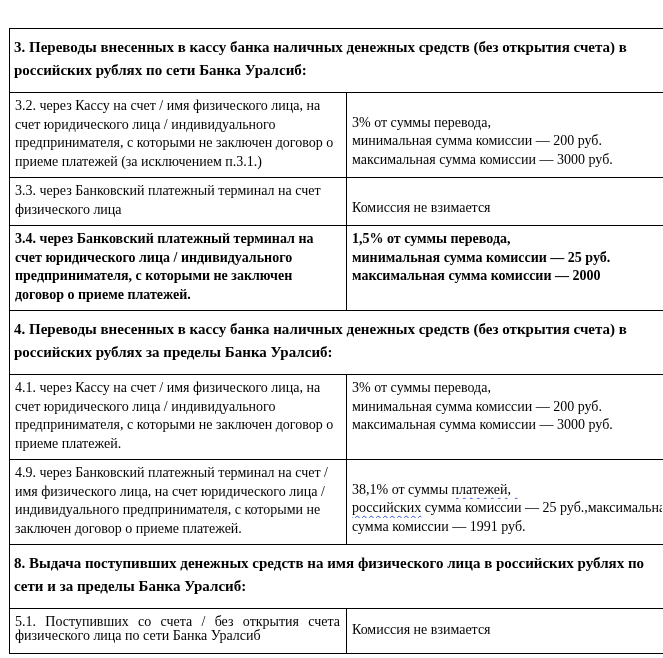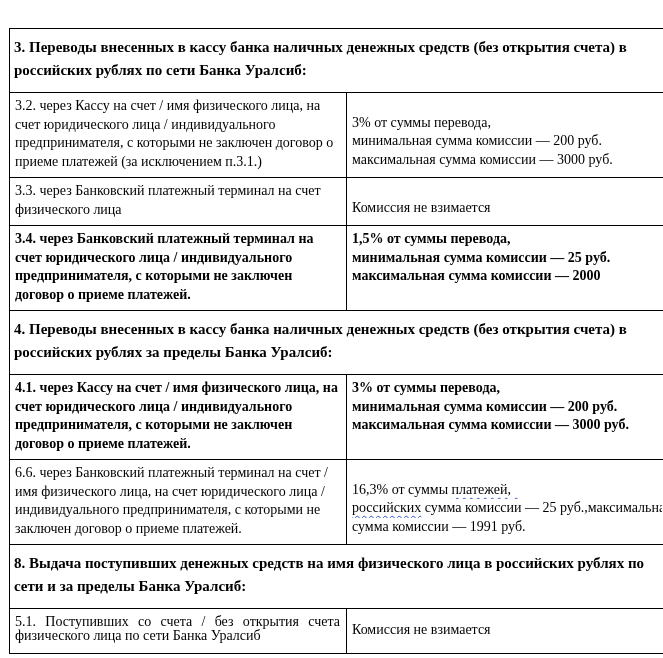--- a/index.html
+++ b/index.html
@@ -58,21 +58,21 @@
     text-decoration-thickness: 1px;
     text-underline-offset: 3px;
   }
   
   tr.h-sec3 td { height: 58px; }
   tr.h-r31  td { height: 47px; }
   tr.h-r32  td { height: 76px; }
   tr.h-r33  td { height: 45px; font-family: Liberation Serif, serif; }
   tr.h-r34  td { height: 59px; font-weight: bold; }
   tr.h-sec4 td { height: 60px; }
-  tr.h-r41  td { height: 76px; font-weight: bold; }
+  tr.h-r41  td { height: 76px; }
   tr.h-r42  td { height: 72px; }
   tr.h-sec5 td { height: 60px; }
   tr.h-r51  td { height: 45px; }
 </style>
 </head>
 <body style="background: rgb(255, 255, 255); color: rgb(0, 0, 0);">
 
 <div class="page">
   <table class="tariff">
     <colgroup>
@@ -104,23 +104,23 @@
     <tr class="h-sec4">
       <td class="sec" colspan="2">4. Переводы внесенных в кассу банка наличных денежных средств (без открытия счета) в российских рублях за пределы Банка Уралсиб:</td>
     </tr>
     <tr class="h-r41">
       <td class="svc">4.1. через Кассу на счет / имя физического лица, на счет юридического лица / индивидуального предпринимателя, с которыми не заключен договор о приеме платежей.</td>
       <td class="fee">3% от суммы перевода,
 минимальная сумма комиссии — 200 руб.
 максимальная сумма комиссии — 3000 руб.</td>
     </tr>
     <tr class="h-r42">
-      <td class="svc">6.6. через Банковский платежный терминал на счет / имя физического лица, на счет юридического лица / индивидуального предпринимателя, с которыми не заключен договор о приеме платежей.</td>
+      <td class="svc">4.9. через Банковский платежный терминал на счет / имя физического лица, на счет юридического лица / индивидуального предпринимателя, с которыми не заключен договор о приеме платежей.</td>
       <td class="seg-fee vb">
-        <div class="fee-line"><span>16,3% от суммы </span><span class="misspelled">платежей,</span><span class="misspelled">&nbsp;&nbsp;</span></div>
+        <div class="fee-line"><span>38,1% от суммы </span><span class="misspelled">платежей,</span><span class="misspelled">&nbsp;&nbsp;</span></div>
         <div class="fee-line"><span class="misspelled">российских</span><span> сумма комиссии — 25 руб.,максимальная</span></div>
         <div class="fee-line"><span>сумма комиссии — 1991 руб.</span></div>
       </td>
     </tr>
 
     <tr class="h-sec5">
       <td class="sec" colspan="2">8. Выдача поступивших денежных средств на имя физического лица в российских рублях по сети и за пределы Банка Уралсиб:</td>
     </tr>
     <tr class="h-r51">
       <td class="svc just">5.1. Поступивших со счета / без открытия счета физического лица по сети Банка Уралсиб</td>

